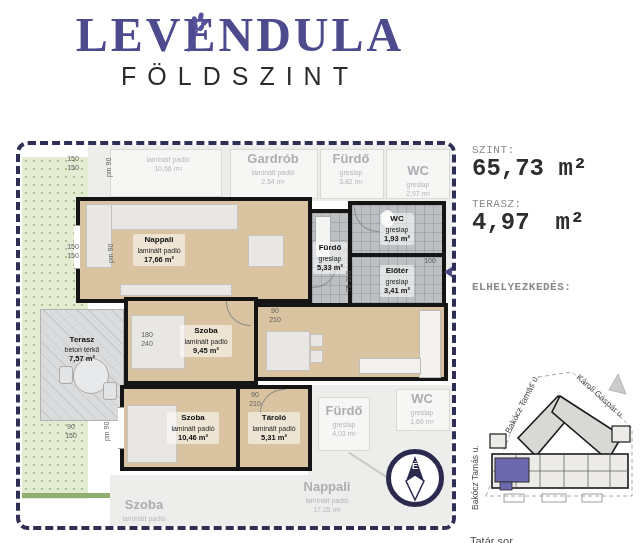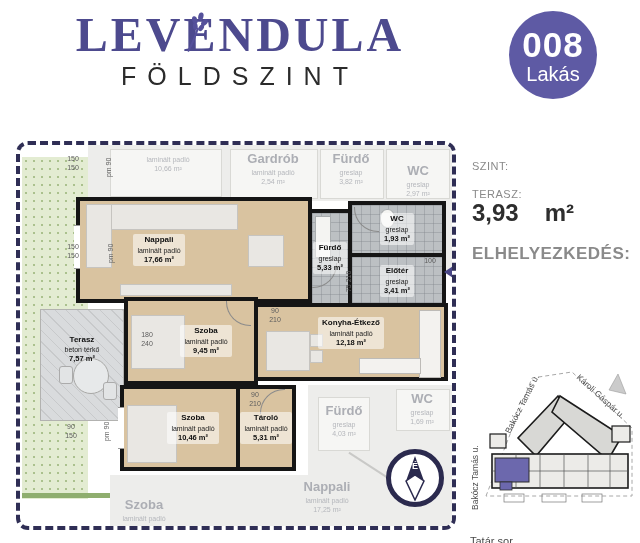--- a/index.html
+++ b/index.html
@@ -59,26 +59,26 @@
              font-size:44px;font-weight:bold;letter-spacing:4px;color:#bdbdbd;opacity:.55;
              white-space:nowrap;pointer-events:none;}
   .compass{position:absolute;left:366px;top:304px;width:58px;height:58px;border-radius:50%;
            border:5px solid #2b2a4e;background:#fff;box-sizing:border-box;z-index:30;}
   .diagline{position:absolute;left:322px;top:330px;width:86px;height:2px;background:#c9c9c7;
             transform:rotate(33deg);z-index:2;}
   .arrow-entry{position:absolute;left:424px;top:116px;width:0;height:0;z-index:31;
                border-right:17px solid #4a4787;border-top:11px solid transparent;
                border-bottom:11px solid transparent;}
   
-  .side{position:absolute;left:472px;top:160px;width:160px;}
+  .side{position:absolute;left:472px;top:144px;width:160px;font-family:Liberation Mono, monospace;}
   .slabel{font-size:11px;color:#8a8a8a;letter-spacing:.5px;}
   .sval-lg{font-size:27px;font-weight:bold;color:#2e2e2e;letter-spacing:.5px;line-height:1.1;}
   .sval-md{font-size:24px;font-weight:bold;color:#2e2e2e;line-height:1.1;}
   .gap1{margin-top:13px;} .gap2{margin-top:16px;}
-  .loc-label{font-size:17px;font-weight:bold;color:#8a8a8a;margin-top:18px;letter-spacing:.5px;}
+  .loc-label{font-size:11px;font-weight:bold;color:#8a8a8a;margin-top:44px;letter-spacing:.5px;}
   .map{position:absolute;left:470px;top:368px;width:168px;height:152px;}
   .map-caption{position:absolute;left:470px;top:535px;width:168px;
                font-size:11px;color:#4a4a4a;}
 </style>
 </head>
 <body>
 
 <div class="canvas">
 
   <div class="logo">
@@ -88,24 +88,20 @@
       <g transform="rotate(14 15 22)" fill="#55519b">
         <path d="M15 18 C14 30 13 36 11 43" stroke="#55519b" stroke-width="2" fill="none"></path>
         <ellipse cx="15" cy="6" rx="2.6" ry="4"></ellipse>
         <ellipse cx="10" cy="11" rx="2.6" ry="4" transform="rotate(-30 10 11)"></ellipse>
         <ellipse cx="20" cy="11" rx="2.6" ry="4" transform="rotate(30 20 11)"></ellipse>
         <ellipse cx="12" cy="17" rx="2.4" ry="3.6" transform="rotate(-22 12 17)"></ellipse>
         <ellipse cx="18" cy="17" rx="2.4" ry="3.6" transform="rotate(22 18 17)"></ellipse>
       </g>
     </svg>
   </div>
-  <div class="badge">
-    <div class="badge-num">008</div>
-    <div class="badge-label">Lakás</div>
-  </div>
 
   <div class="plan">
 
     <div class="grass"></div>
     <div class="hedge"></div>
 
     <div class="nband" style="left:68px;top:0;width:364px;height:56px"></div>
     <div class="nroom" style="left:90px;top:4px;width:110px;height:46px"></div>
     <div class="nroom" style="left:210px;top:4px;width:86px;height:48px"></div>
     <div class="nroom" style="left:300px;top:4px;width:62px;height:48px"></div>
@@ -204,46 +200,41 @@
         <span class="rarea">3,41 m²</span>
       </div>
     </div>
 
     <div class="room tan" style="left:234px;top:158px;width:194px;height:78px">
       <div class="counter" style="right:3px;top:3px;width:20px;height:66px"></div>
       <div class="counter" style="right:23px;bottom:3px;width:60px;height:14px"></div>
       <div class="furn" style="left:8px;bottom:6px;width:42px;height:38px"></div>
       <div class="furn" style="left:52px;bottom:14px;width:11px;height:11px"></div>
       <div class="furn" style="left:52px;bottom:30px;width:11px;height:11px"></div>
-      <div class="rlabel" style="margin-bottom:18px">
-        <span class="rname">Konyha-Étkező</span>
-        <span class="rfloor">laminált padló</span>
-        <span class="rarea">12,18 m²</span>
-      </div>
     </div>
 
     <div class="room tan" style="left:104px;top:152px;width:134px;height:88px">
       <div class="furn" style="left:3px;top:14px;width:52px;height:52px"></div>
       <div class="rlabel" style="margin-left:30px">
         <span class="rname">Szoba</span>
         <span class="rfloor">laminált padló</span>
         <span class="rarea">9,45 m²</span>
       </div>
     </div>
 
     <div class="room tan" style="left:100px;top:240px;width:120px;height:86px">
       <div class="furn" style="left:3px;bottom:4px;width:48px;height:56px"></div>
       <div class="rlabel" style="margin-left:26px">
         <span class="rname">Szoba</span>
         <span class="rfloor">laminált padló</span>
         <span class="rarea">10,46 m²</span>
       </div>
     </div>
 
-    <div class="room tan" style="left:216px;top:240px;width:60px;height:86px">
+    <div class="room tan" style="left:216px;top:240px;width:76px;height:86px">
       <div class="rlabel">
         <span class="rname">Tároló</span>
         <span class="rfloor">laminált padló</span>
         <span class="rarea">5,31 m²</span>
       </div>
     </div>
 
     <div class="door" style="left:206px;top:156px"></div>
     <div class="door" style="left:240px;top:244px;transform:rotate(90deg)"></div>
     <div class="door" style="left:334px;top:62px"></div>
@@ -282,23 +273,24 @@
       <svg viewBox="0 0 48 48" width="48" height="48">
         <polygon points="24,2 33,27 24,21 15,27" fill="#2b2a4e"></polygon>
         <polygon points="15,27 24,21 33,27 24,46" fill="#fff" stroke="#2b2a4e" stroke-width="1.5"></polygon>
         <text x="24" y="15" text-anchor="middle" font-size="9" font-weight="bold" fill="#fff" font-family="Liberation Sans, sans-serif">É</text>
       </svg>
     </div>
   </div>
 
   <div class="side">
     <div class="slabel">SZINT:</div>
+    <div class="sval-md">65,73 m²</div>
     <div class="slabel gap2">TERASZ:</div>
     <div class="sval-md">
-      <span>3,93</span><span style="display:inline-block;width:26px"></span><span>m²</span>
+      <span>4,97</span><span style="display:inline-block;width:26px"></span><span>m²</span>
     </div>
     <div class="loc-label">ELHELYEZKEDÉS:</div>
   </div>
 
   <svg class="map" viewBox="0 0 168 152">
     <path d="M16,128 L62,10 L102,4 L162,60 L162,128 Z" fill="none" stroke="#a8a8a8" stroke-width="1" stroke-dasharray="4 3"></path>
     <polygon points="148,6 156,26 139,22" fill="#cbcbcb" stroke="#9a9a9a" stroke-width="0.6"></polygon>
 
     <polygon points="88,28 48,70 66,88 100,48" fill="#d8d8d5" stroke="#1c1c1c" stroke-width="1.6"></polygon>
     <polygon points="90,28 152,68 138,92 82,44" fill="#d8d8d5" stroke="#1c1c1c" stroke-width="1.6"></polygon>

